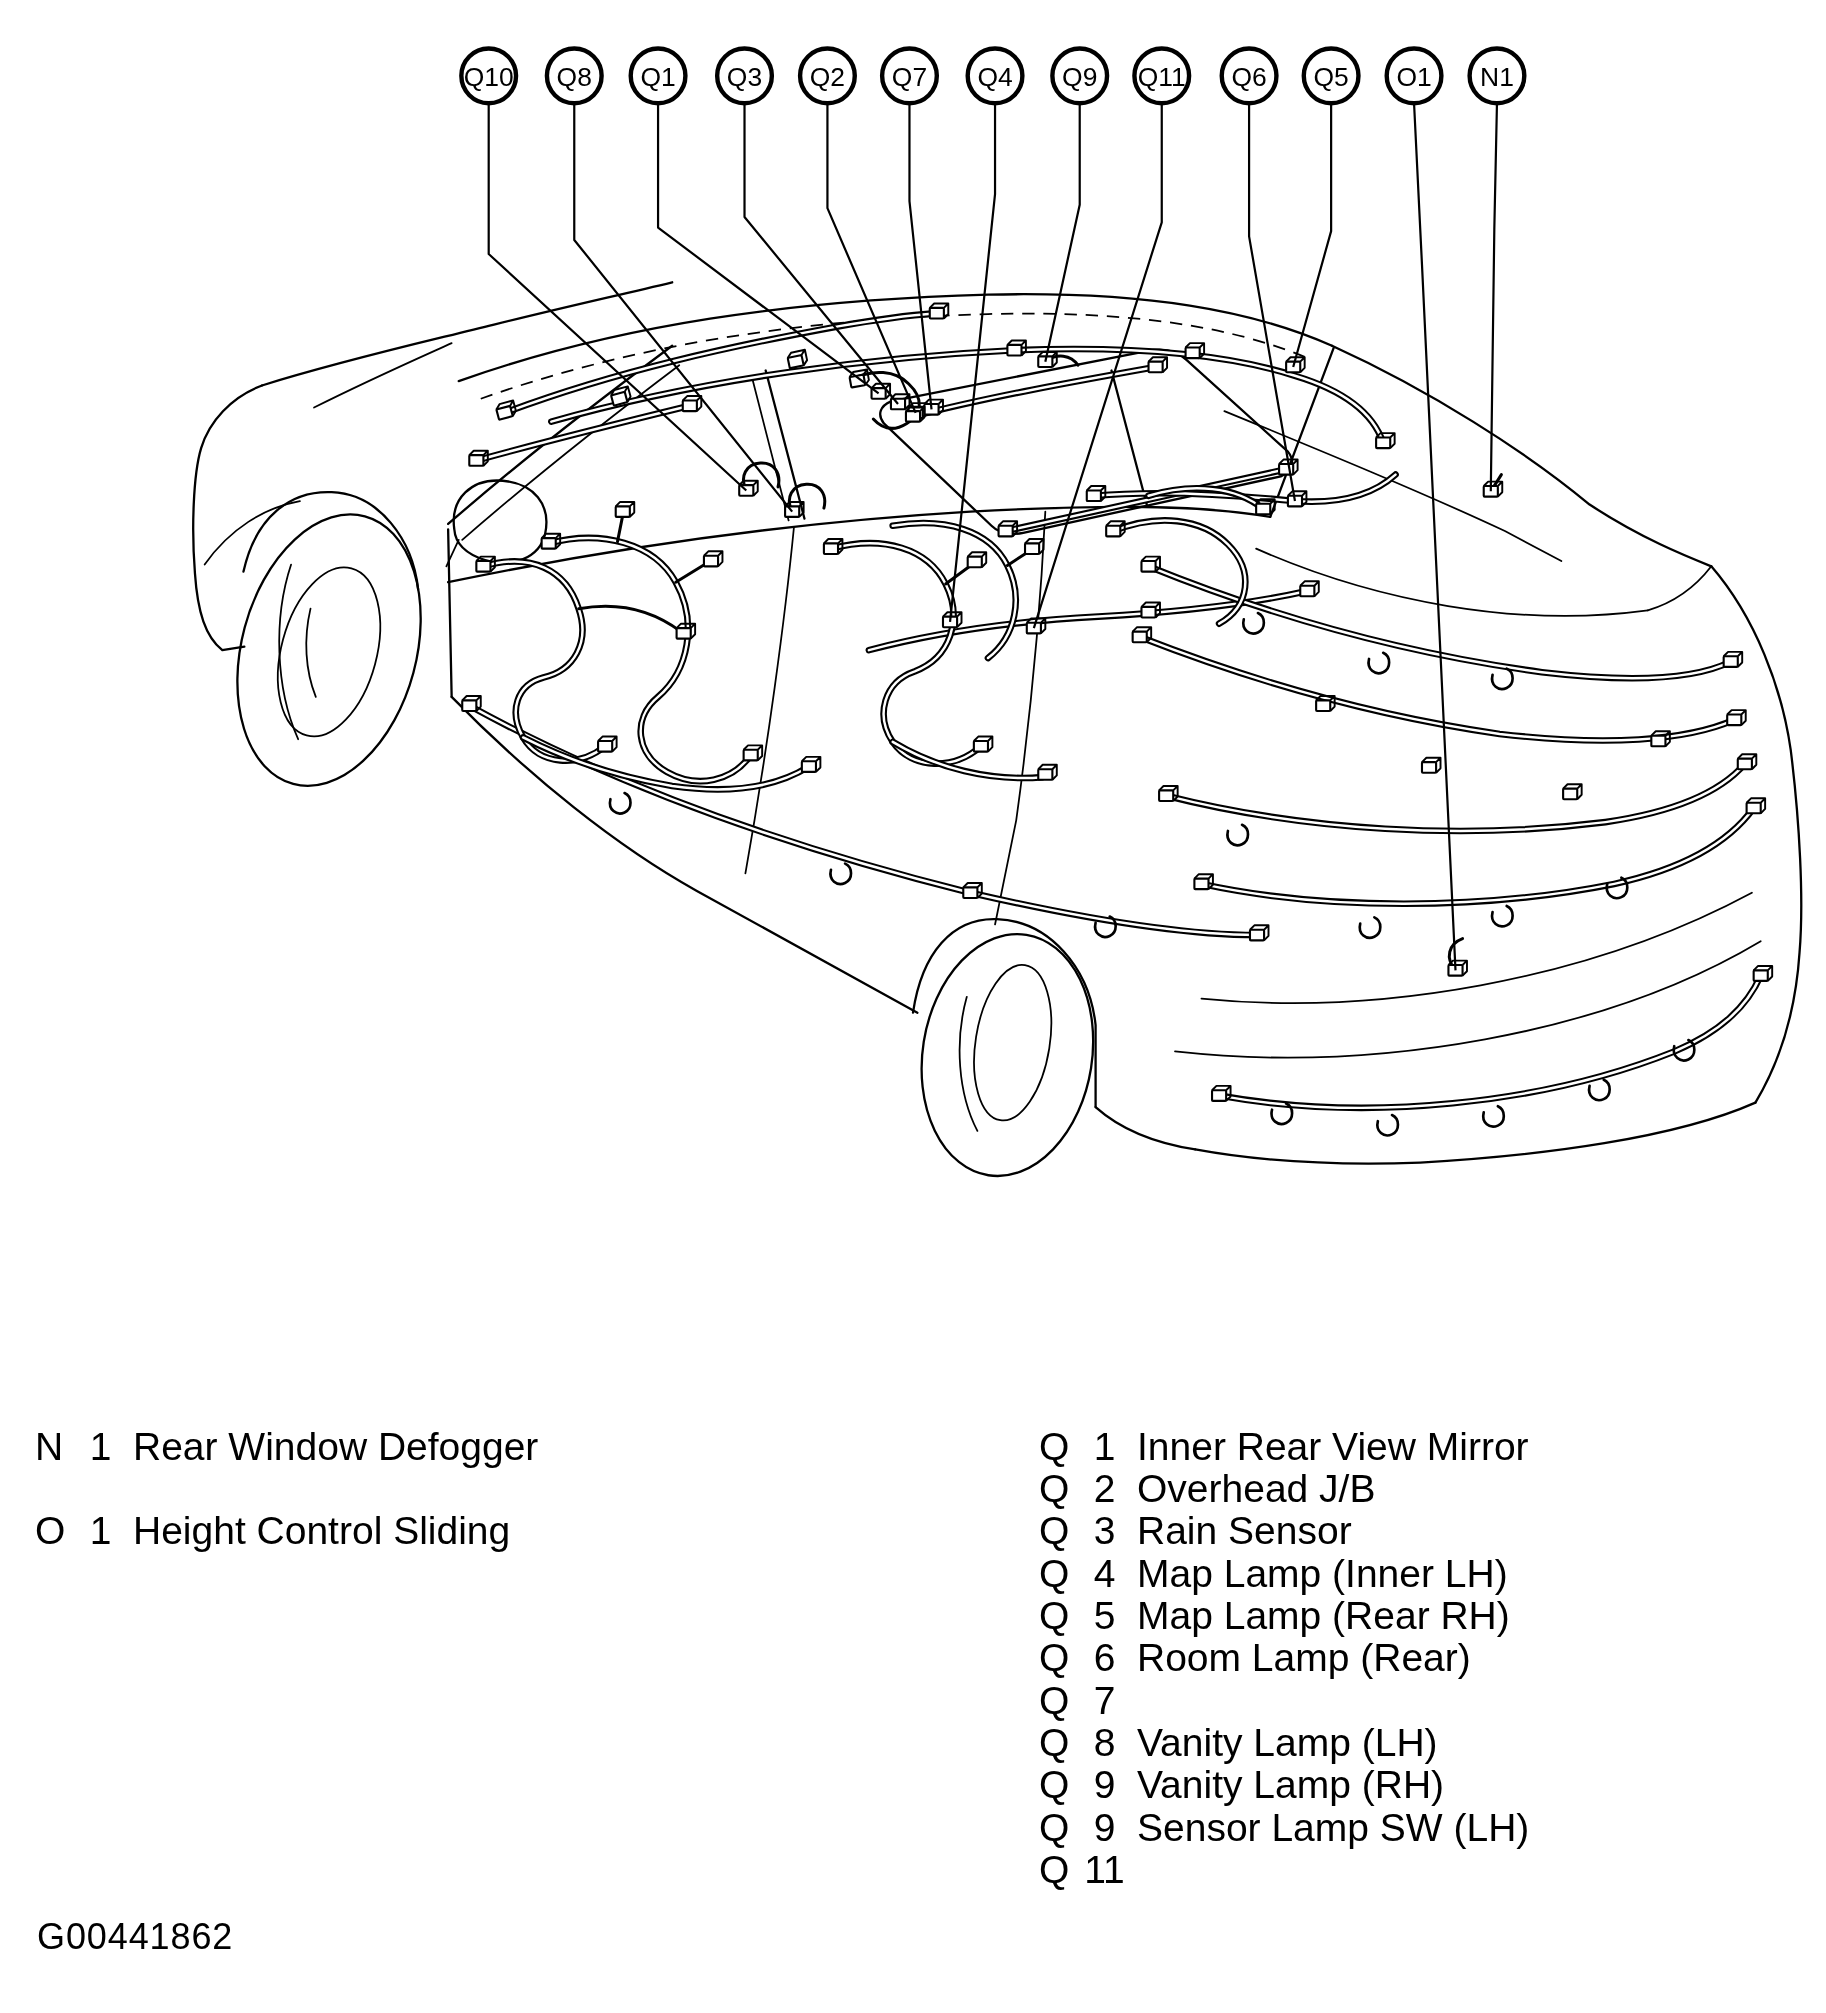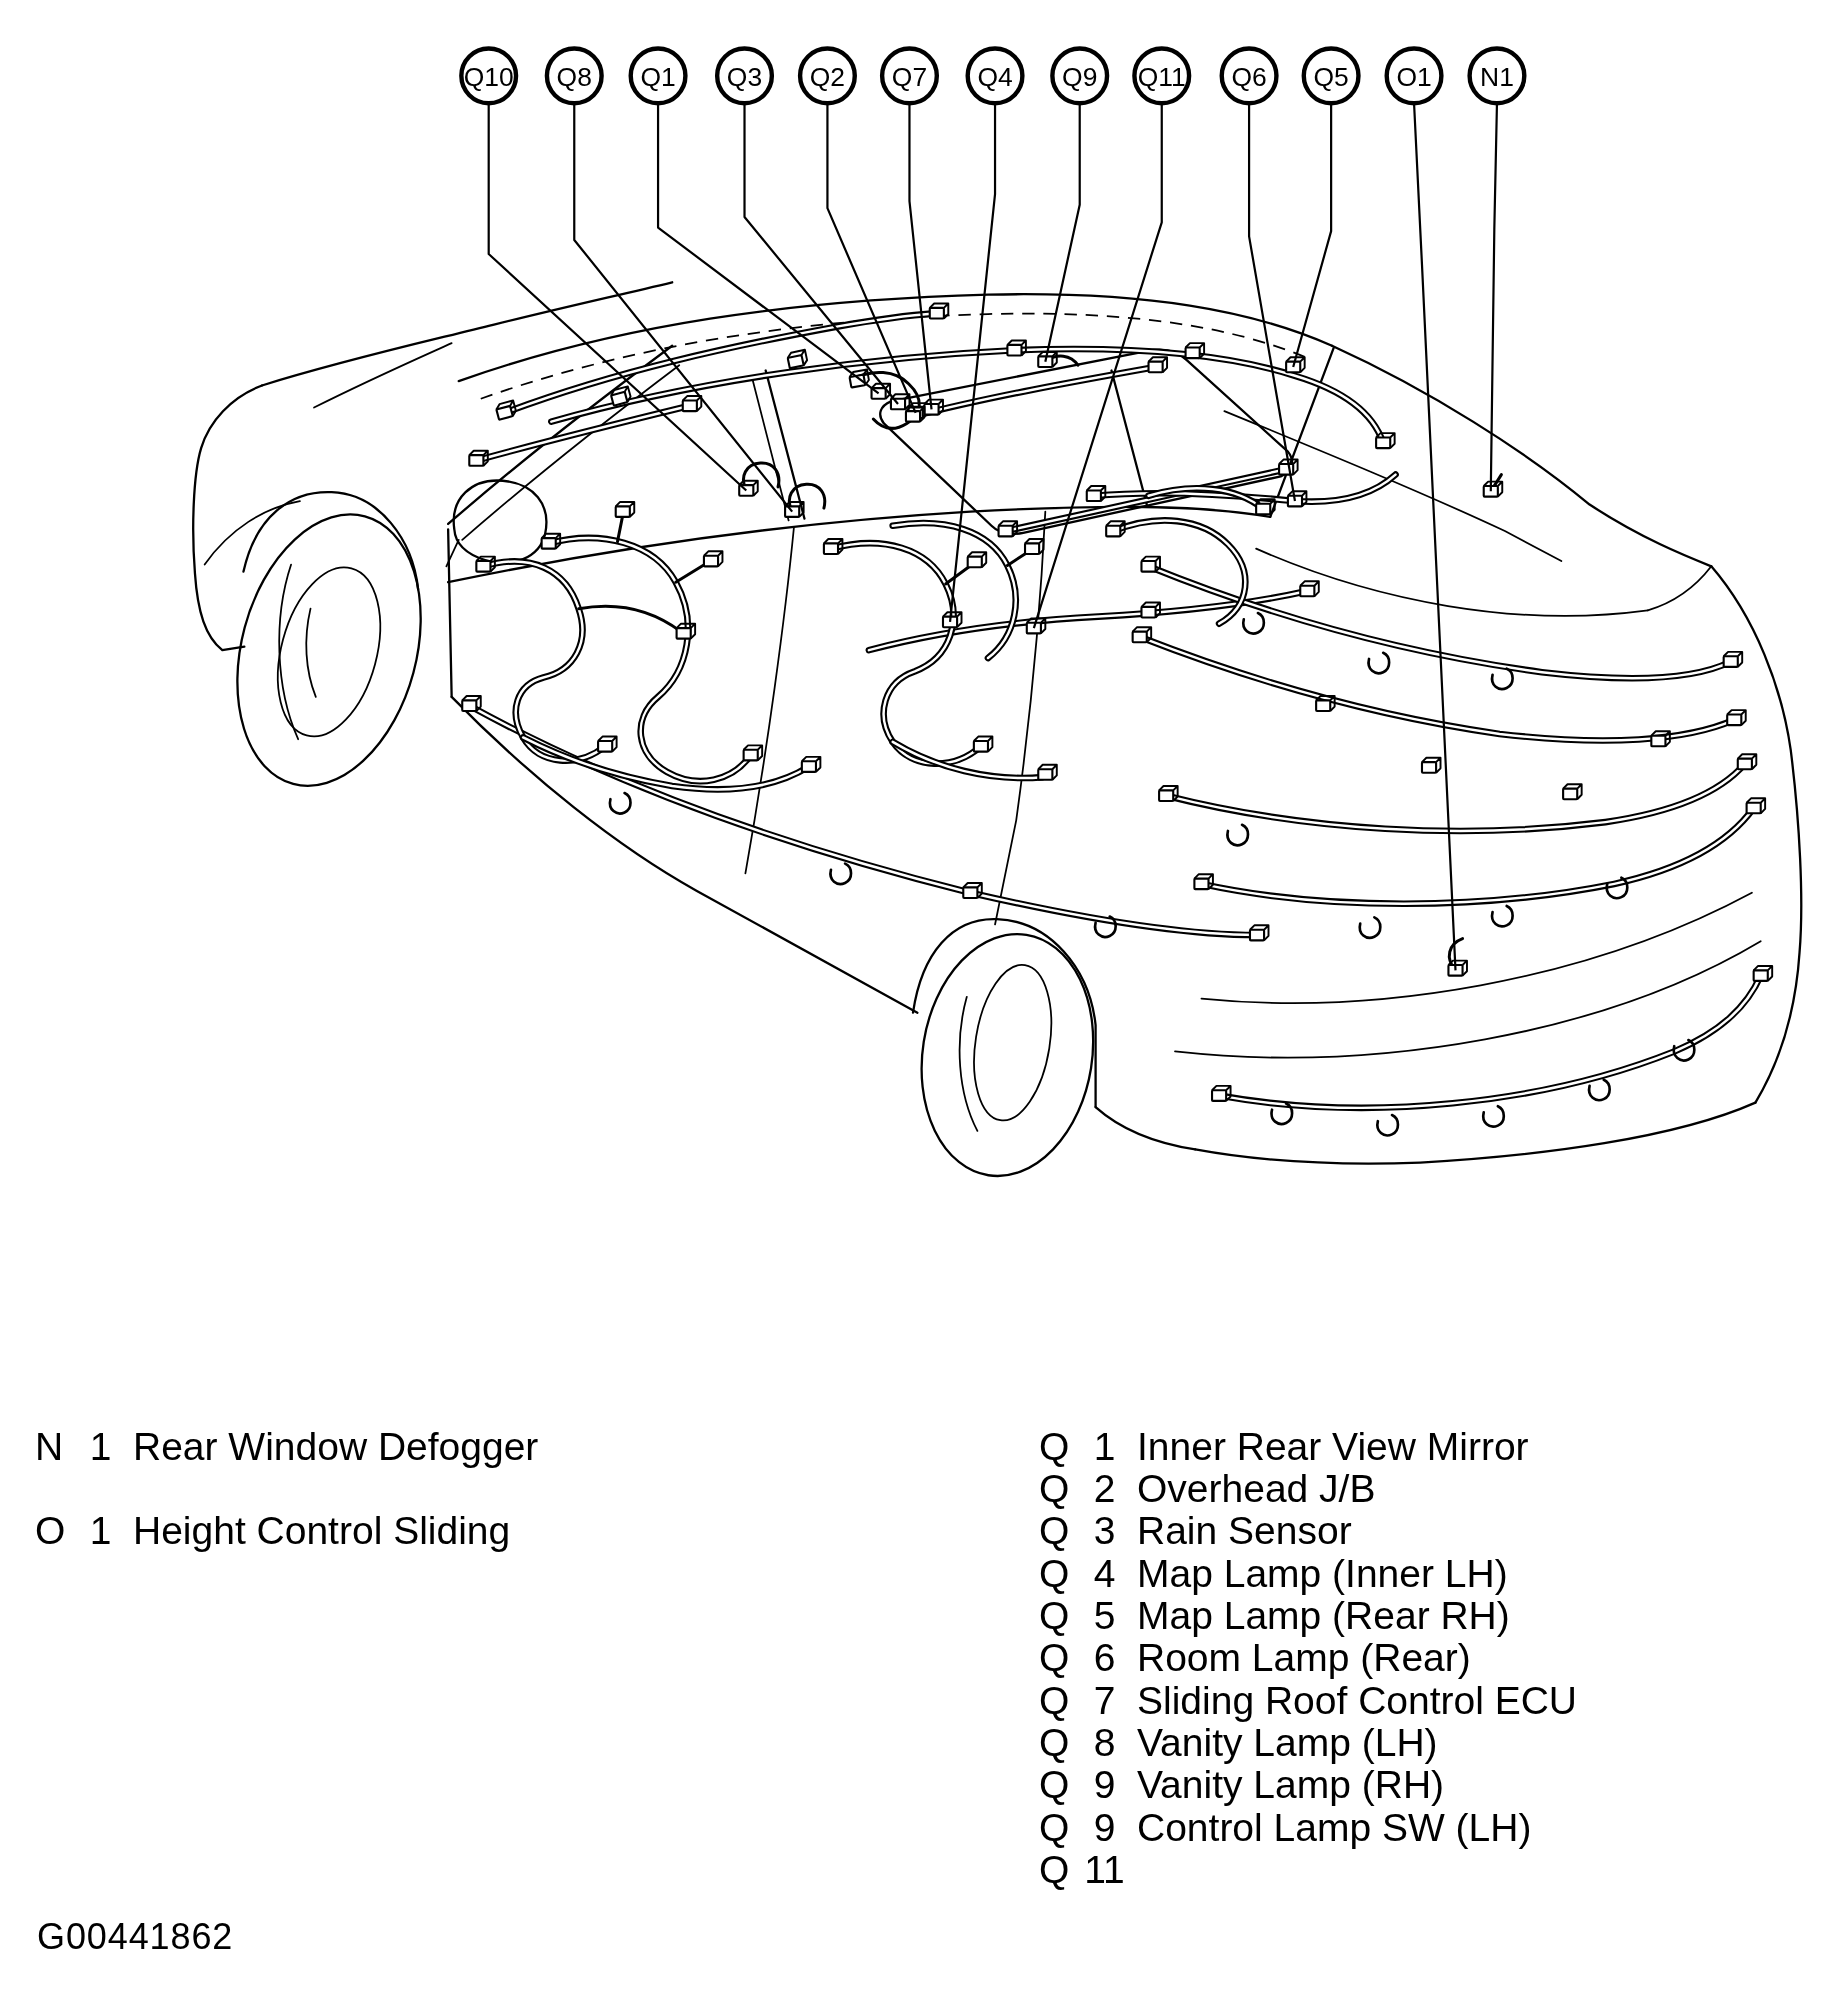--- a/index.html
+++ b/index.html
@@ -382,36 +382,35 @@
     <span class="lb">Map Lamp (Rear RH)</span>
   </div>
   <div class="lrow" style="left:1039px; top:1638px;">
     <span class="cd">Q</span>
     <span class="nm">6</span>
     <span class="lb">Room Lamp (Rear)</span>
   </div>
   <div class="lrow" style="left:1039px; top:1681px;">
     <span class="cd">Q</span>
     <span class="nm">7</span>
-    <span class="lb">Sliding Roof Control ECU</span>
   </div>
   <div class="lrow" style="left:1039px; top:1723px;">
     <span class="cd">Q</span>
     <span class="nm">8</span>
     <span class="lb">Vanity Lamp (LH)</span>
   </div>
   <div class="lrow" style="left:1039px; top:1765px;">
     <span class="cd">Q</span>
     <span class="nm">9</span>
     <span class="lb">Vanity Lamp (RH)</span>
   </div>
   <div class="lrow" style="left:1039px; top:1808px;">
     <span class="cd">Q</span>
     <span class="nm">9</span>
-    <span class="lb">Control Lamp SW (LH)</span>
+    <span class="lb">Sensor Lamp SW (LH)</span>
   </div>
   <div class="lrow" style="left:1039px; top:1850px;">
     <span class="cd">Q</span>
     <span class="nm">11</span>
   </div>
 
   <div class="figcode">G00441862</div>
 </div>
 
 

